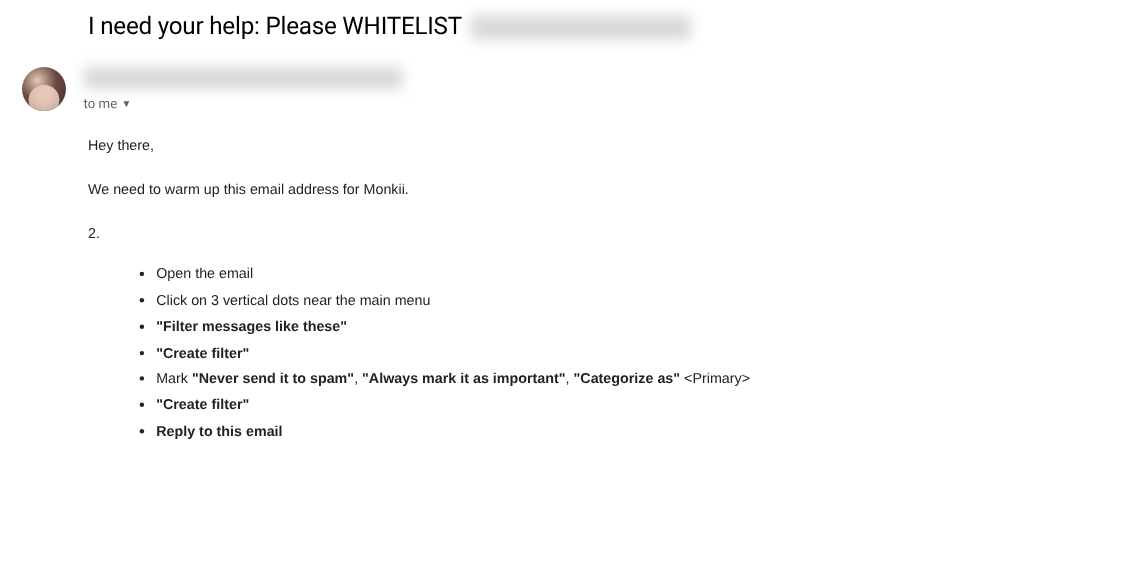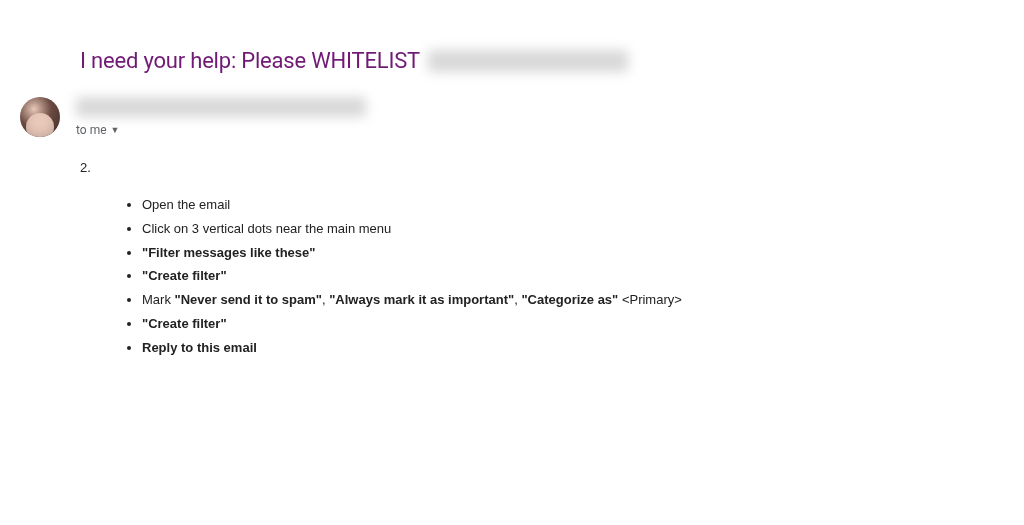--- a/index.html
+++ b/index.html
@@ -15,28 +15,27 @@
       width: 1024px;
       height: 525px;
       overflow: hidden;
     }
     .container {
       padding: 12px 0 0 20px;
     }
     .subject {
       font-size: 22px;
       font-weight: 400;
-      color: #701a75;
+      color: #000000;
       margin-left: 60px;
       margin-bottom: 24px;
       letter-spacing: -0.2px;
       display: flex;
       align-items: center;
       gap: 8px;
-      margin-top: 36px;
     }
     .subject-redacted {
       display: inline-block;
       width: 200px;
       height: 22px;
       filter: blur(6px);
       background: #d8d8d8;
       border-radius: 3px;
     }
     .sender-row {
@@ -137,20 +136,22 @@
     <div class="sender-info">
       <div class="sender-redacted"></div>
       <div class="recipient-line">
         <span>to me</span>
         <span class="dropdown-caret">▼</span>
       </div>
     </div>
   </div>
 
   <div class="body">
+    <p>Hey there,</p>
+    <p>We need to warm up this email address for Monkii.</p>
 
     <ol>
       <li>
         <span class="num">2.</span>
         <ul>
           <li>Open the email</li>
           <li>Click on 3 vertical dots near the main menu</li>
           <li class="bold">"Filter messages like these"</li>
           <li class="bold">"Create filter"</li>
           <li>

